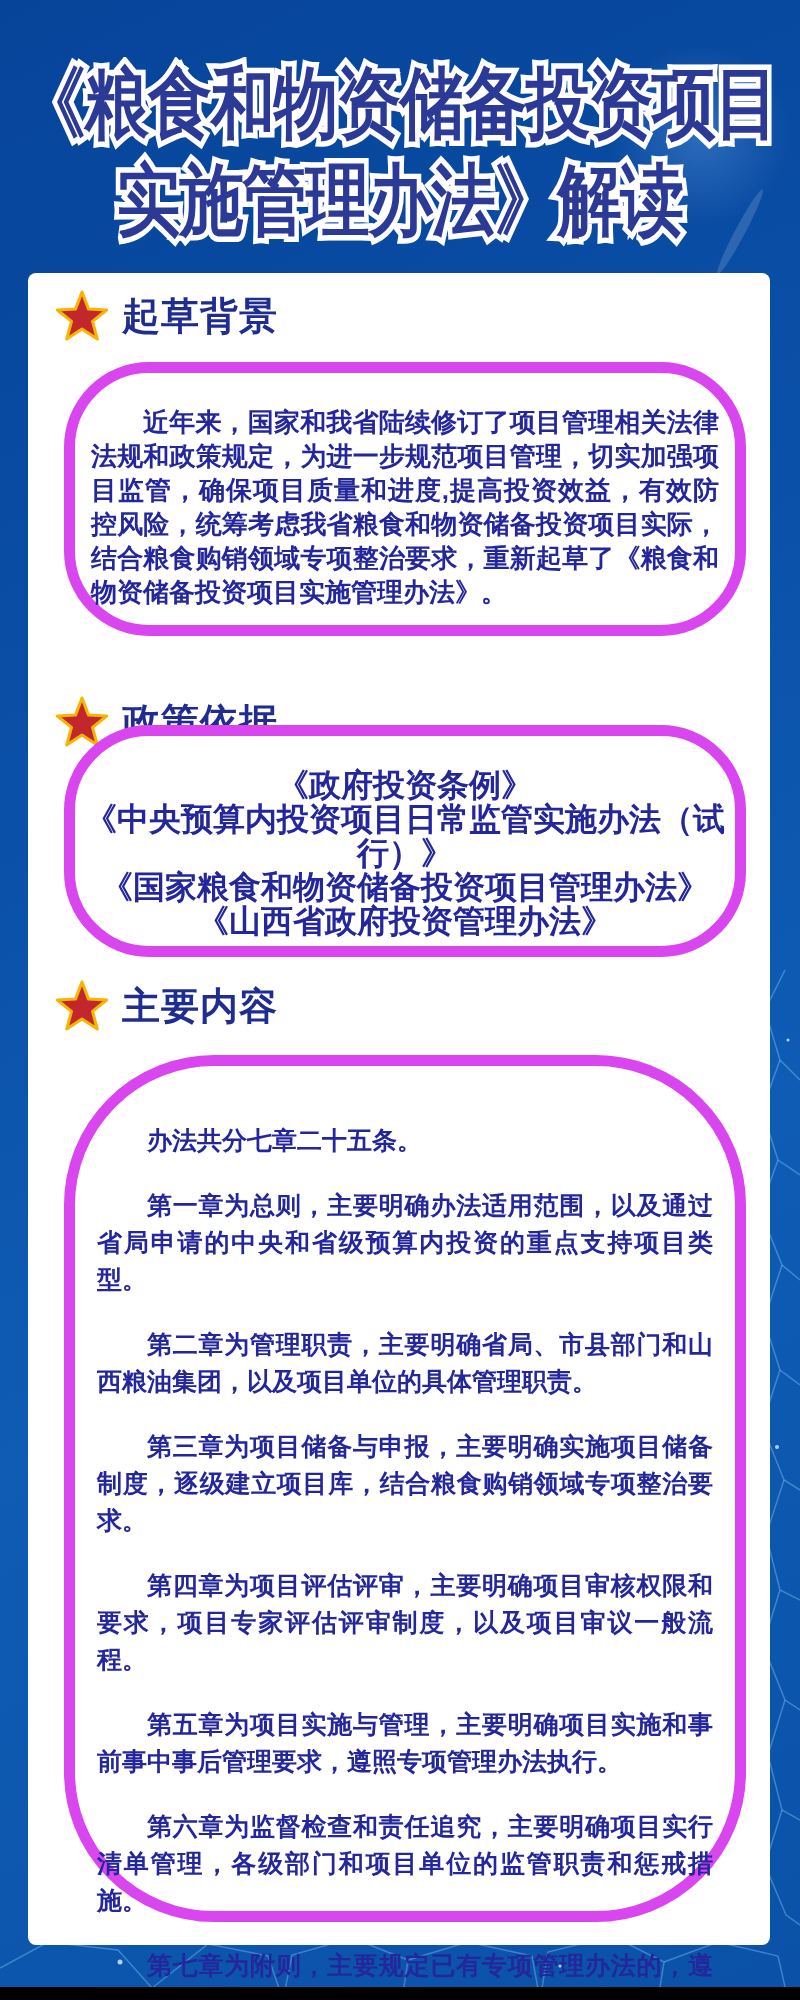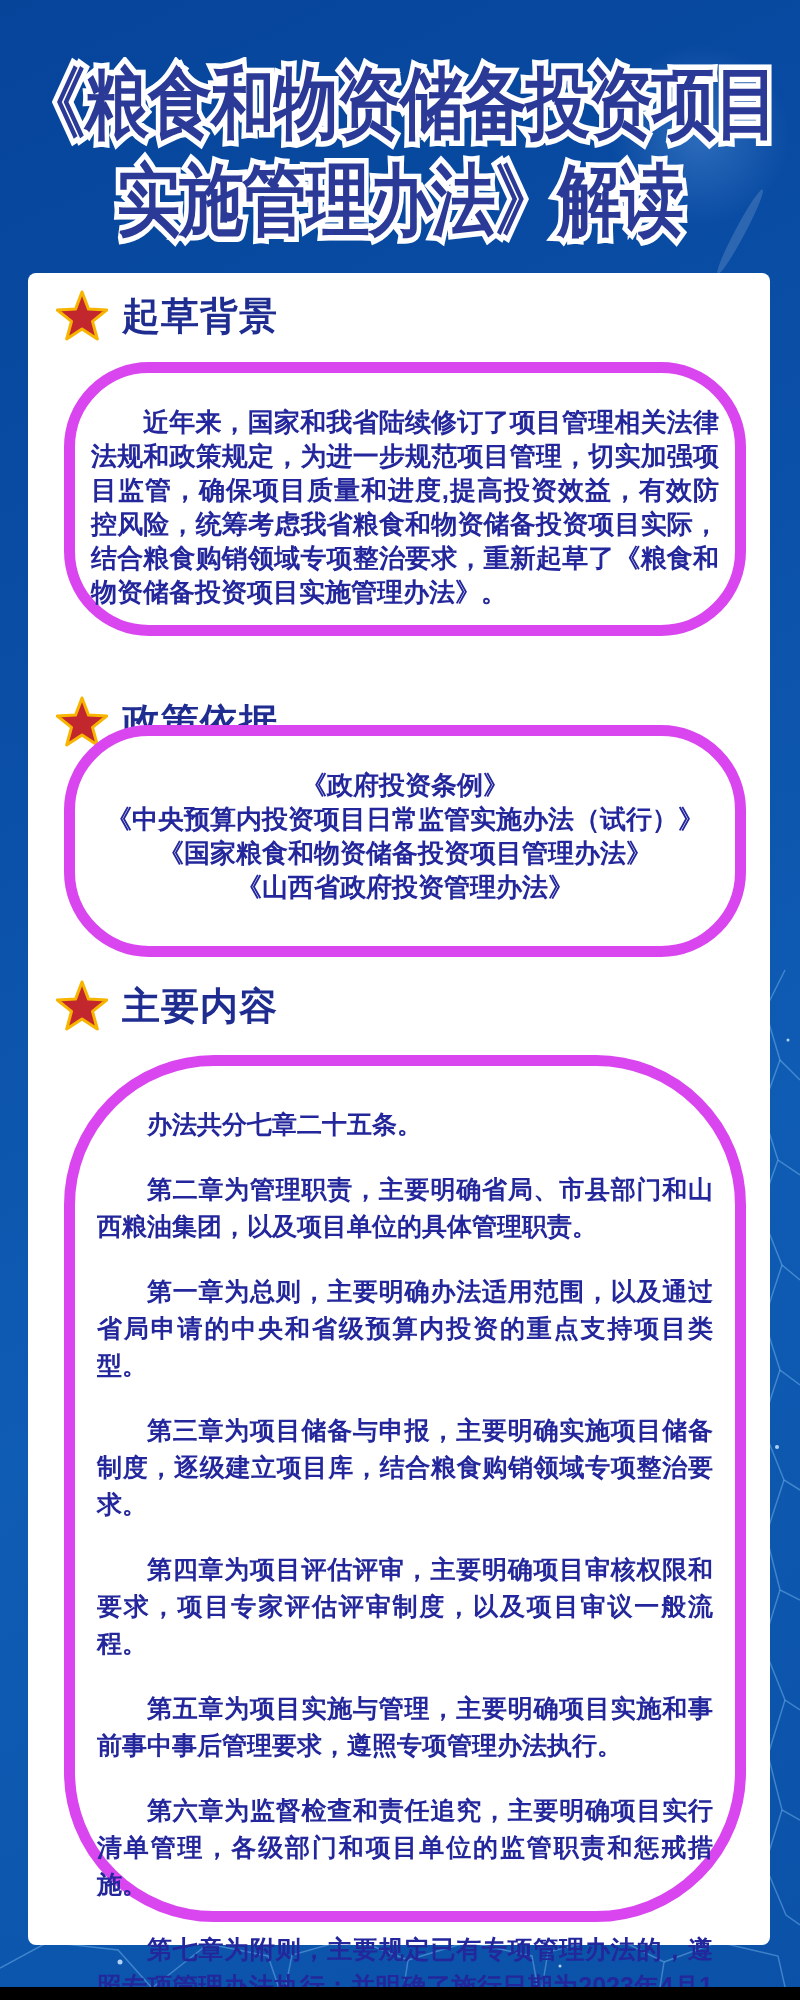--- a/index.html
+++ b/index.html
@@ -28,25 +28,25 @@
   .star{width:52px;height:54px;display:block;}
   #h1{top:16px;}
   #h2{top:386px;margin-top:36px;}
   #h3{top:706px;}
   .bubble{position:absolute;left:36px;width:682px;border:11px solid #d946ef;
     box-sizing:border-box;color:#23279B;font-weight:bold;background:#fff;}
   #box1{top:89px;height:274px;border-radius:85px;padding:32px 16px 0 16px;
     font-size:26px;line-height:34px;text-align:justify;}
   .indent{text-indent:2em;margin:0;}
   #box2{top:452px;height:232px;border-radius:85px;padding:32px 10px 0 10px;
-    font-size:26px;line-height:34px;text-align:center;}
+    font-size:32px;line-height:34px;text-align:center;}
   .policy-line{margin:0;}
   #box3{top:782px;height:867px;border-radius:150px;padding:40px 22px 0 22px;
     font-size:25px;line-height:37px;text-align:justify;}
-  #box3 .para{text-indent:2em;margin:0 0 28px 0;}
+  #box3 .para{text-indent:2em;margin:16px 0 28px 0;}
   .bottom-bar{position:absolute;left:0;bottom:0;width:800px;height:13px;background:#000;z-index:3;}
 </style>
 </head>
 <body>
 
 <svg class="bg-svg" width="800" height="2000" viewBox="0 0 800 2000" aria-hidden="true">
   <g fill="none" stroke="#86C5F5" stroke-opacity="0.42" stroke-width="1.5">
     <path d="M0,1968 L48,1942 L118,1950 L152,1988 L140,2000"></path>
     <path d="M152,1988 L208,1944 L268,1956 L283,2000"></path>
     <path d="M283,2000 L292,1955 L352,1938 L408,1960 L402,2000"></path>
@@ -116,22 +116,22 @@
 
   <div class="sec-header" id="h3">
     <svg class="star" viewBox="0 0 52 52" aria-hidden="true">
       <polygon points="26,2 32.5,19.1 50.7,20 36.5,31.4 41.3,49 26,39 10.7,49 15.5,31.4 1.3,20 19.5,19.1" fill="#C1272D" stroke="#F7B500" stroke-width="3" stroke-linejoin="round"></polygon>
     </svg>
     <span class="label">主要内容</span>
   </div>
 
   <div class="bubble" id="box3">
     <p class="para">办法共分七章二十五条。</p>
+    <p class="para">第一章为总则，主要明确办法适用范围，以及通过省局申请的中央和省级预算内投资的重点支持项目类型。</p>
     <p class="para">第二章为管理职责，主要明确省局、市县部门和山西粮油集团，以及项目单位的具体管理职责。</p>
-    <p class="para">第一章为总则，主要明确办法适用范围，以及通过省局申请的中央和省级预算内投资的重点支持项目类型。</p>
     <p class="para">第三章为项目储备与申报，主要明确实施项目储备制度，逐级建立项目库，结合粮食购销领域专项整治要求。</p>
     <p class="para">第四章为项目评估评审，主要明确项目审核权限和要求，项目专家评估评审制度，以及项目审议一般流程。</p>
     <p class="para">第五章为项目实施与管理，主要明确项目实施和事前事中事后管理要求，遵照专项管理办法执行。</p>
     <p class="para">第六章为监督检查和责任追究，主要明确项目实行清单管理，各级部门和项目单位的监管职责和惩戒措施。</p>
     <p class="para">第七章为附则，主要规定已有专项管理办法的，遵照专项管理办法执行；并明确了施行日期为2023年4月1日，有效期五年，以及废止性条款。</p>
   </div>
 
 </div>
 
 <div class="bottom-bar"></div>

